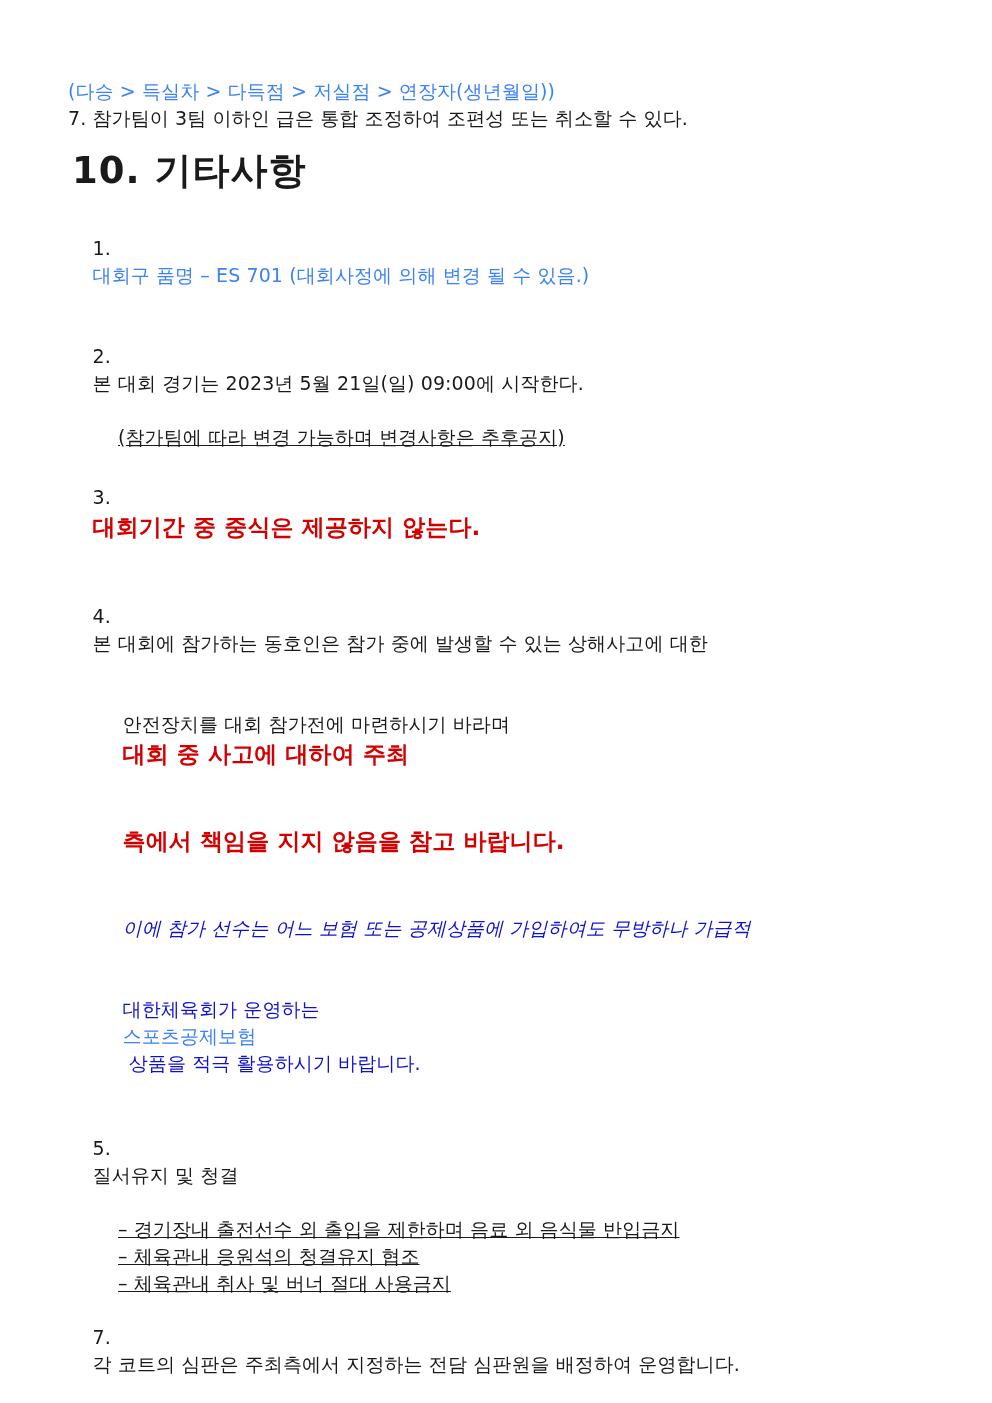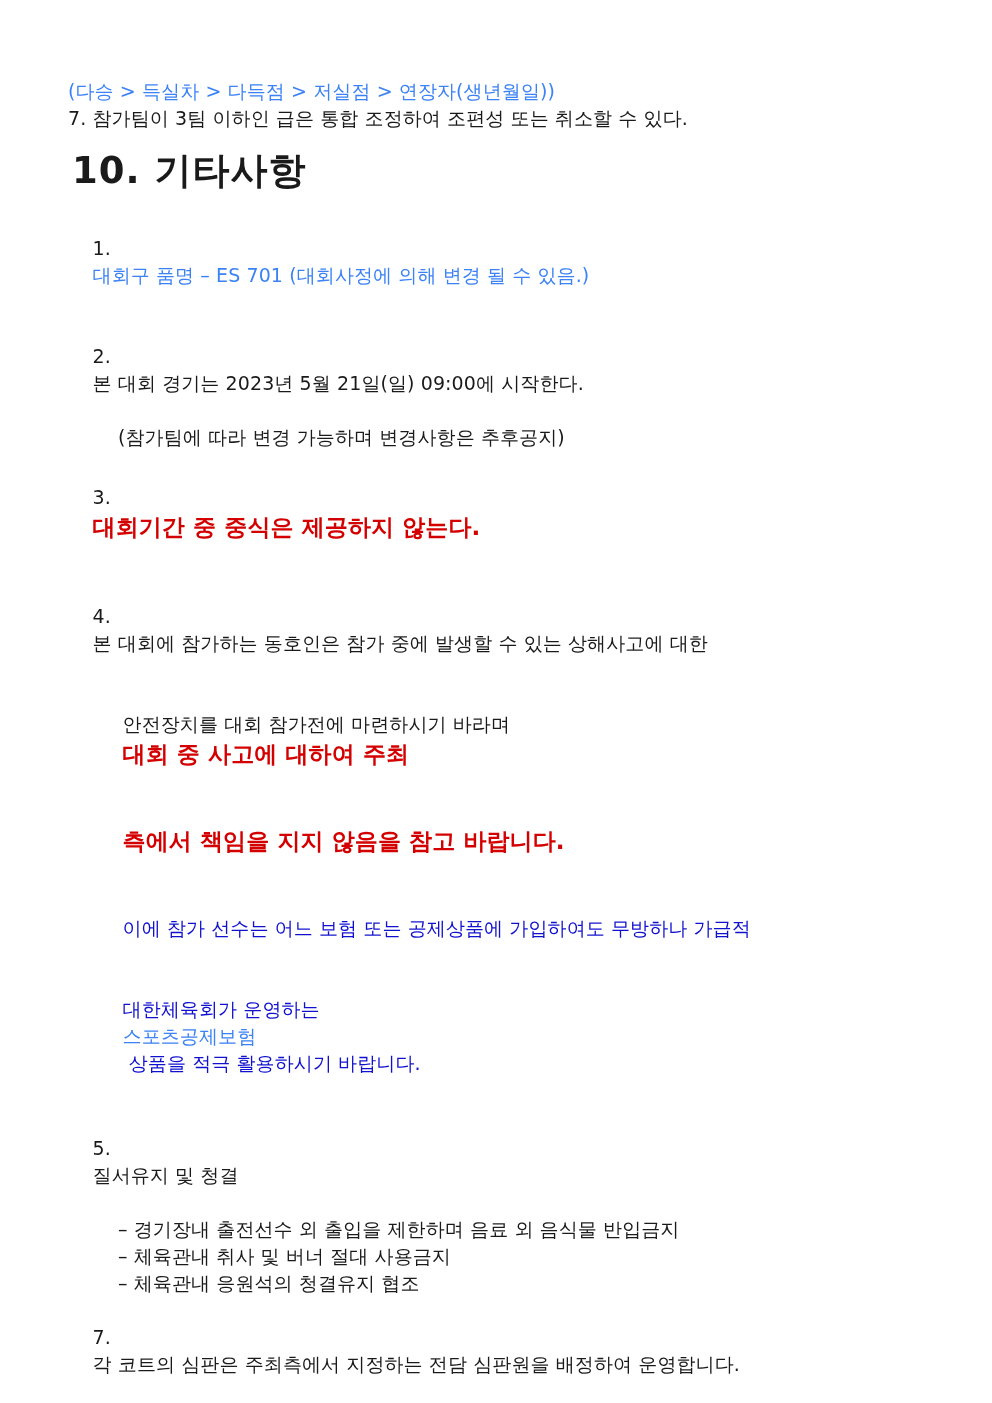--- a/index.html
+++ b/index.html
@@ -32,21 +32,21 @@
     color: #1010cf;
   }
   .heading {
     font-size: 37px;
     font-weight: bold;
     color: #1a1a1a;
     margin: 14px 0 12px 4px;
     letter-spacing: 1px;
   }
   .indent-1 { padding-left: 30px; }
-  .indent-2 { padding-left: 50px; }
+  .indent-2 { padding-left: 50px; text-decoration: underline; }
   .big-red {
     color: #d40000;
     font-weight: bold;
     font-size: 23px;
   }
   .seg { display: inline; }
 </style>
 </head>
 <body>
 
@@ -77,35 +77,35 @@
     <span class="seg">4.</span>
     <span class="seg">본 대회에 참가하는 동호인은 참가 중에 발생할 수 있는 상해사고에 대한</span>
   </div>
   <div class="line indent-1">
     <span class="seg">안전장치를 대회 참가전에 마련하시기 바라며 </span>
     <span class="seg big-red">대회 중 사고에 대하여 주최</span>
   </div>
   <div class="line indent-1">
     <span class="seg big-red">측에서 책임을 지지 않음을 참고 바랍니다.</span>
   </div>
-  <div class="line indent-1" style="margin-top:4px;">
+  <div class="line indent-1" style="margin-top:4px;font-style:italic;">
     <span class="seg blue">이에 참가 선수는 어느 보험 또는 공제상품에 가입하여도 무방하나 가급적</span>
   </div>
   <div class="line indent-1">
     <span class="seg blue">대한체육회가 운영하는 </span>
     <span class="seg red">스포츠공제보험</span>
     <span class="seg blue"> 상품을 적극 활용하시기 바랍니다.</span>
   </div>
 
   <div class="line" style="margin-top:4px;">
     <span class="seg">5.</span>
     <span class="seg">질서유지 및 청결</span>
   </div>
   <div class="line indent-2">– 경기장내 출전선수 외 출입을 제한하며 음료 외 음식물 반입금지</div>
+  <div class="line indent-2">– 체육관내 응원석의 청결유지 협조</div>
   <div class="line indent-2">– 체육관내 취사 및 버너 절대 사용금지</div>
-  <div class="line indent-2">– 체육관내 응원석의 청결유지 협조</div>
 
   <div class="line">
     <span class="seg">7.</span>
     <span class="seg">각 코트의 심판은 주최측에서 지정하는 전담 심판원을 배정하여 운영합니다.</span>
   </div>
 
 </div>
 
 </body></html>

